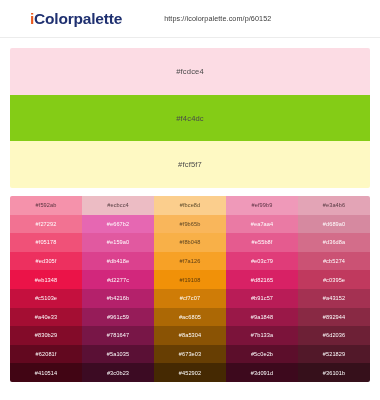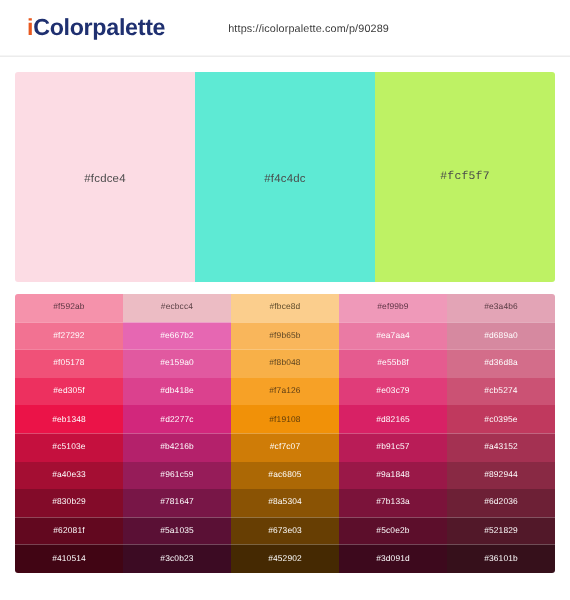--- a/index.html
+++ b/index.html
@@ -30,20 +30,21 @@
     border-bottom: 1px solid #ececec;
     padding: 0 14px 0 18px;
     box-sizing: border-box;
   }
   .brand {
     font-size: 15.5px;
     font-weight: bold;
     letter-spacing: -0.2px;
     color: #1f3070;
     white-space: nowrap;
+    margin-left: 12px;
   }
   .brand .brand-i {
     color: #e8591f;
   }
   .url {
     margin-left: 42px;
     font-size: 7.2px;
     color: #3a3a3a;
     letter-spacing: 0.1px;
     white-space: nowrap;
@@ -53,20 +54,21 @@
   .main-strip-wrap {
     padding: 10px 10px 0 10px;
     box-sizing: border-box;
   }
   .main-strip {
     display: flex;
     height: 140px;
     width: 360px;
     border-radius: 2px;
     overflow: hidden;
+    flex-direction: column;
   }
   .main-swatch {
     flex: 1 1 0;
     display: flex;
     align-items: center;
     justify-content: center;
     font-size: 7.6px;
     color: #4a4a4a;
     letter-spacing: 0.15px;
   }
@@ -93,32 +95,32 @@
     white-space: nowrap;
   }
 </style>
 </head>
 <body>
 
 <div class="page">
 
   <div class="header">
     <div class="brand"><span class="brand-i">i</span><span>Colorpalette</span></div>
-    <div class="url">https://icolorpalette.com/p/90289</div>
+    <div class="url">https://icolorpalette.com/p/60152</div>
   </div>
 
   <div class="main-strip-wrap">
     <div class="main-strip">
         <div class="main-swatch" style="background: rgb(252, 220, 228);">
           <span>#fcdce4</span>
         </div>
-        <div class="main-swatch" style="background: #5eead4;">
+        <div class="main-swatch" style="background: #84cc16;">
           <span>#f4c4dc</span>
         </div>
-        <div class="main-swatch" style="background: #bef264; font-family: Liberation Mono, monospace;">
+        <div class="main-swatch" style="background: #fef9c3;">
           <span>#fcf5f7</span>
         </div>
       </div>
   </div>
 
   <div class="grid-wrap">
     <div class="grid">
         <div class="cell" style="background: rgb(245, 146, 171); color: rgb(90, 53, 64);">
           <span>#f592ab</span>
         </div>

